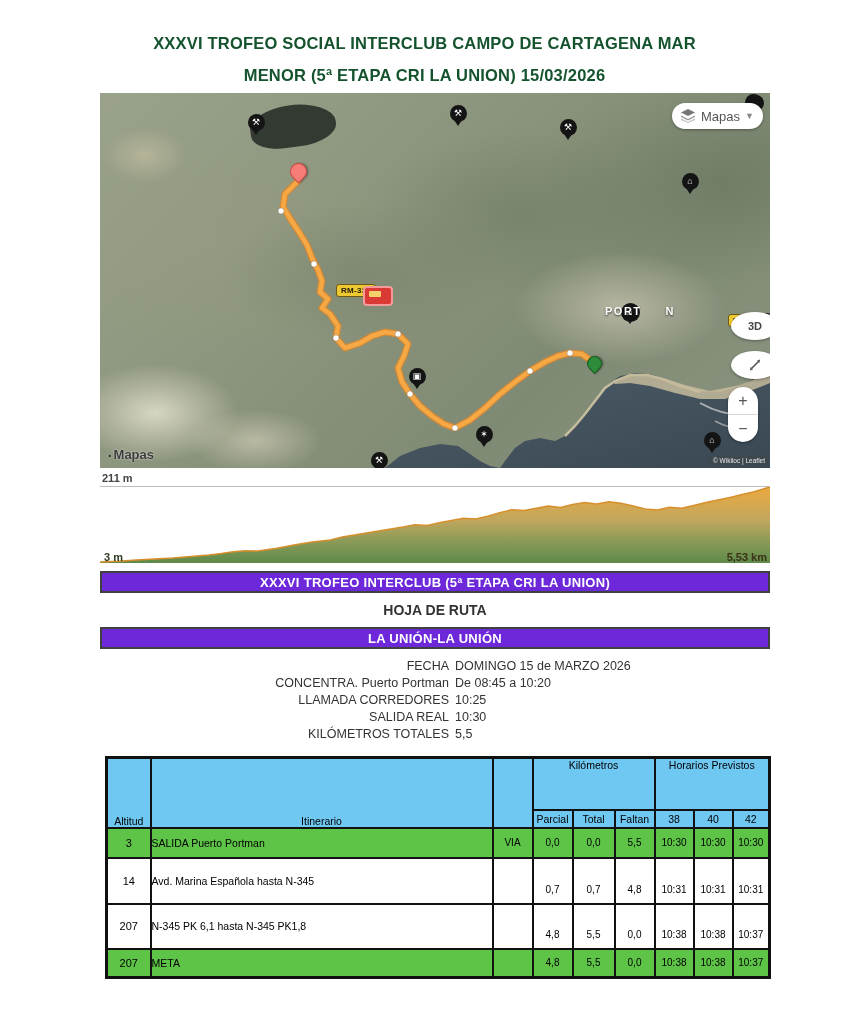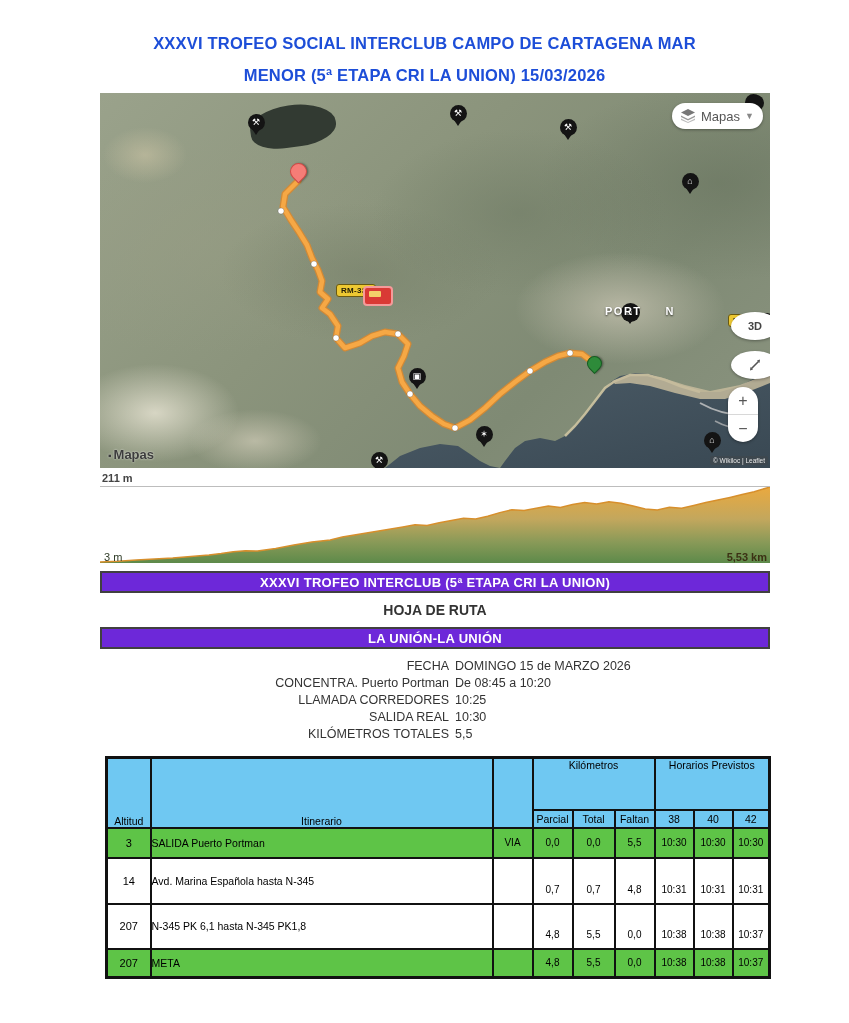--- a/index.html
+++ b/index.html
@@ -1,20 +1,20 @@
 <!DOCTYPE html>
 <html><head>
 <meta charset="utf-8">
 <style>
   html,body{margin:0;padding:0;background:#ffffff;}
   body{width:849px;height:1023px;position:relative;font-family:"Liberation Sans",sans-serif;overflow:hidden;}
   .page{padding-top:34px;}
 
   
-  .title{width:849px;text-align:center;font-weight:bold;font-size:16.5px;color:#1d4ed8;letter-spacing:.2px;}
+  .title{width:849px;text-align:center;font-weight:bold;font-size:16.5px;color:#14532d;letter-spacing:.2px;}
   .title-l1{margin-bottom:13px;}
   .title-l2{margin-bottom:0;}
 
   
   .map{position:relative;margin:8px 0 0 100px;width:670px;height:375px;overflow:hidden;
     background-color:#8e977f;
     background-image:
       radial-gradient(60px 40px at 45px 62px, rgba(198,192,162,.65), transparent 70%),
       radial-gradient(120px 70px at 55px 320px, rgba(228,225,208,.85), transparent 70%),
       radial-gradient(95px 45px at 155px 348px, rgba(212,207,187,.65), transparent 70%),
@@ -76,21 +76,21 @@
     text-shadow:0 0 2px rgba(255,255,255,.8);z-index:5;}
   .attr-left .logo{font-size:10px;margin-right:2px;}
   .attr-right{position:absolute;right:2px;bottom:3px;font-size:6.5px;color:#e8e8e8;
     background:rgba(70,70,70,.35);padding:1px 3px;border-radius:2px;z-index:5;}
 
   
   .elev{position:relative;margin:4px 0 0 100px;width:670px;height:92px;}
   .elev-maxline{position:absolute;left:0;right:0;top:14px;border-top:1px solid #bdbdbd;}
   .elev-max{position:absolute;left:2px;top:0;font-size:11px;font-weight:bold;color:#444;background:#fff;padding-right:5px;}
   .elev svg{position:absolute;left:0;top:15px;}
-  .elev-min{position:absolute;left:4px;bottom:1px;font-size:11px;font-weight:normal;color:#2e3b26;}
+  .elev-min{position:absolute;left:4px;bottom:1px;font-size:11px;font-weight:bold;color:#2e3b26;}
   .elev-dist{position:absolute;right:3px;bottom:1px;font-size:11px;font-weight:bold;color:#3c3114;}
 
   
   .banner{box-sizing:border-box;margin:7px 0 0 100px;width:670px;height:22px;background:#6d28d9;
     border:2px solid #404040;color:#fff;font-weight:bold;font-size:13px;
     display:flex;align-items:center;justify-content:center;letter-spacing:.3px;}
   .subtitle{margin:9px 0 0 100px;width:670px;text-align:center;font-weight:bold;font-size:14px;color:#333;height:18px;}
 
   
   .info{margin:9px 0 0 100px;width:670px;font-size:12.5px;color:#333;}

